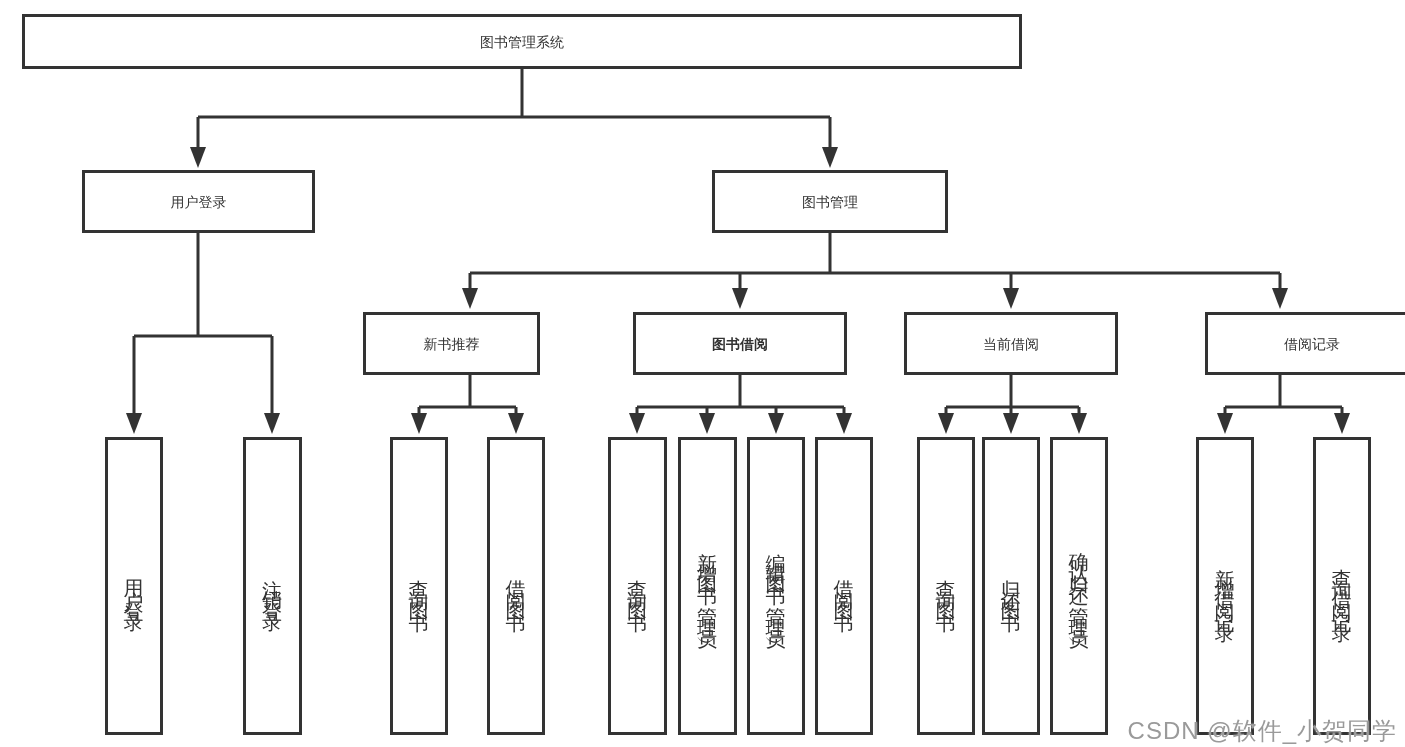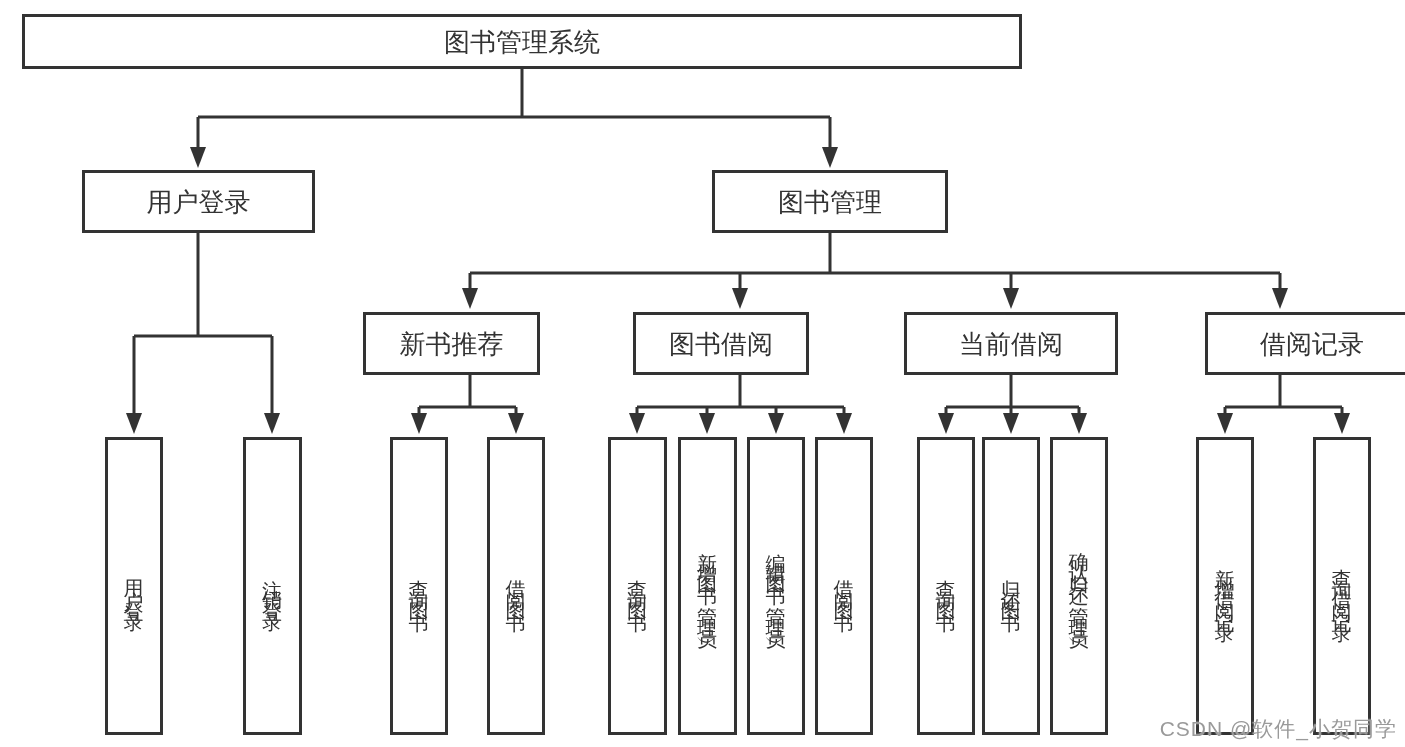--- a/index.html
+++ b/index.html
@@ -4,50 +4,50 @@
 <style>
   html,body{margin:0;padding:0;background:#ffffff;}
   .stage{
     position:relative;width:1405px;height:747px;background:#ffffff;overflow:hidden;
     font-family:"Liberation Sans","DejaVu Sans",sans-serif;
   }
   .connectors{position:absolute;left:0;top:0;z-index:0;}
   .box{
     position:absolute;box-sizing:border-box;border:3px solid #333333;background:#ffffff;
     display:flex;align-items:center;justify-content:center;
-    color:#333333;font-size:26px;line-height:1;z-index:1;white-space:nowrap;
+    color:#333333;font-size:14px;line-height:1;z-index:1;white-space:nowrap;
   }
   .v{
     writing-mode:vertical-lr;font-size:20px;letter-spacing:11px;
     top:437px;height:298px;white-space:normal;
   }
   
   .b-root{left:22px;top:14px;width:1000px;height:55px;}
   .b-l2a{left:82px;top:170px;width:233px;height:63px;}
   .b-l2b{left:712px;top:170px;width:236px;height:63px;}
   .b-l3a{left:363px;top:312px;width:177px;height:63px;}
-  .b-l3b{left:633px;top:312px;width:176px;height:63px;}
+  .b-l3b{left:633px;top:312px;width:214px;height:63px;font-weight:bold;}
   .b-l3c{left:904px;top:312px;width:214px;height:63px;}
   .b-l3d{left:1173px;top:312px;width:214px;height:63px;margin-left:32px;}
   .b-f1{left:105px;width:58px;}
   .b-f2{left:243px;width:59px;}
   .b-f3{left:390px;width:58px;}
   .b-f4{left:487px;width:58px;}
   .b-f5{left:608px;width:59px;}
   .b-f6{left:678px;width:59px;}
   .b-f7{left:747px;width:58px;}
   .b-f8{left:815px;width:58px;}
   .b-f9{left:917px;width:58px;}
   .b-f10{left:982px;width:58px;}
   .b-f11{left:1050px;width:58px;}
   .b-f12{left:1196px;width:58px;}
   .b-f13{left:1313px;width:58px;}
   .watermark{
     position:absolute;right:8px;top:715px;z-index:2;
-    color:#9a9a9a;font-size:21px;letter-spacing:1px;
+    color:#9a9a9a;font-size:24px;letter-spacing:1px;
     text-shadow:0 0 2px #ffffff;
   }
 </style>
 </head>
 <body>
 
 <div class="stage">
 
   <svg class="connectors" width="1405" height="747" viewBox="0 0 1405 747">
     <path fill="none" stroke="#333333" stroke-width="3" d="

